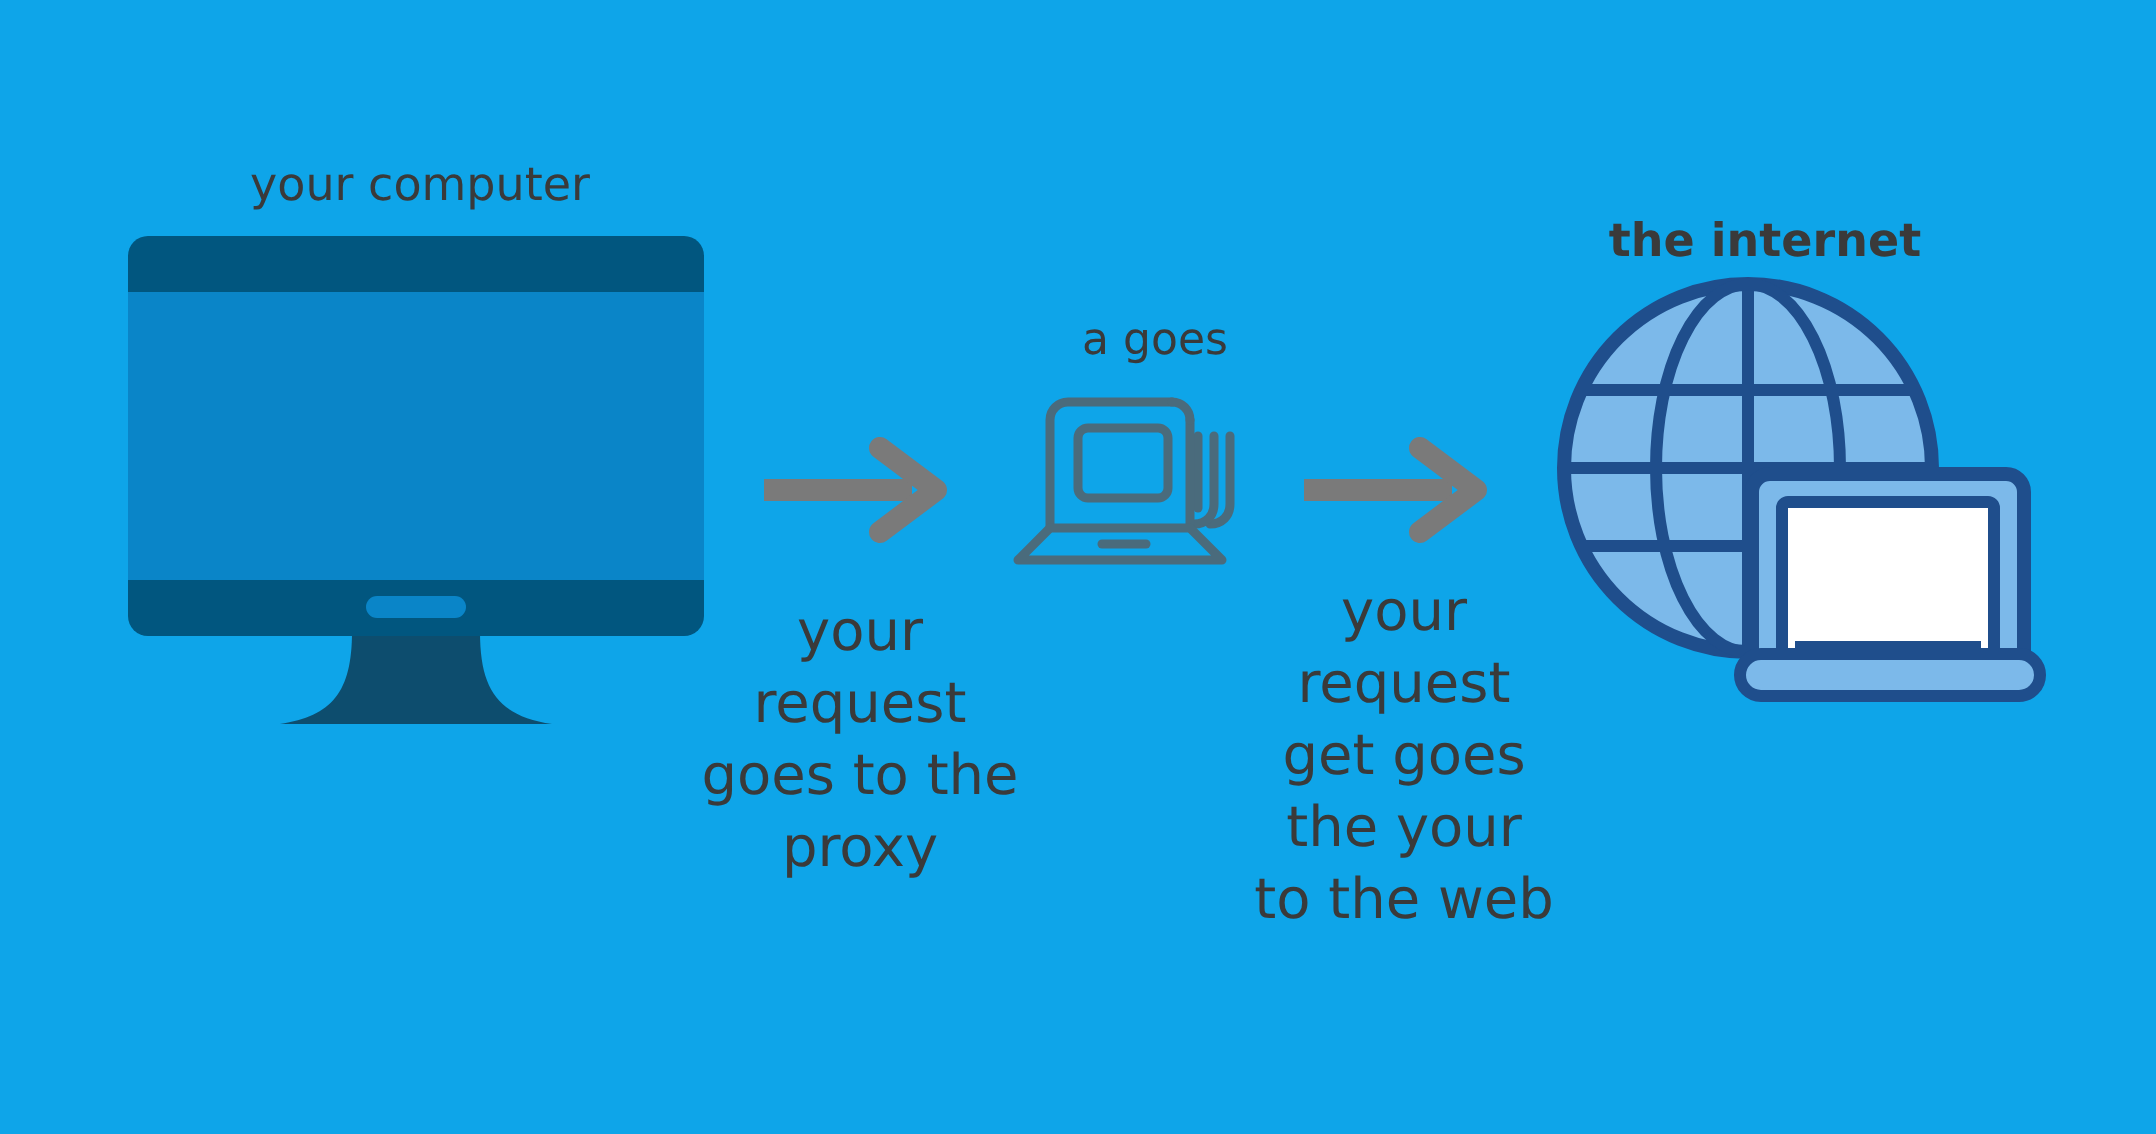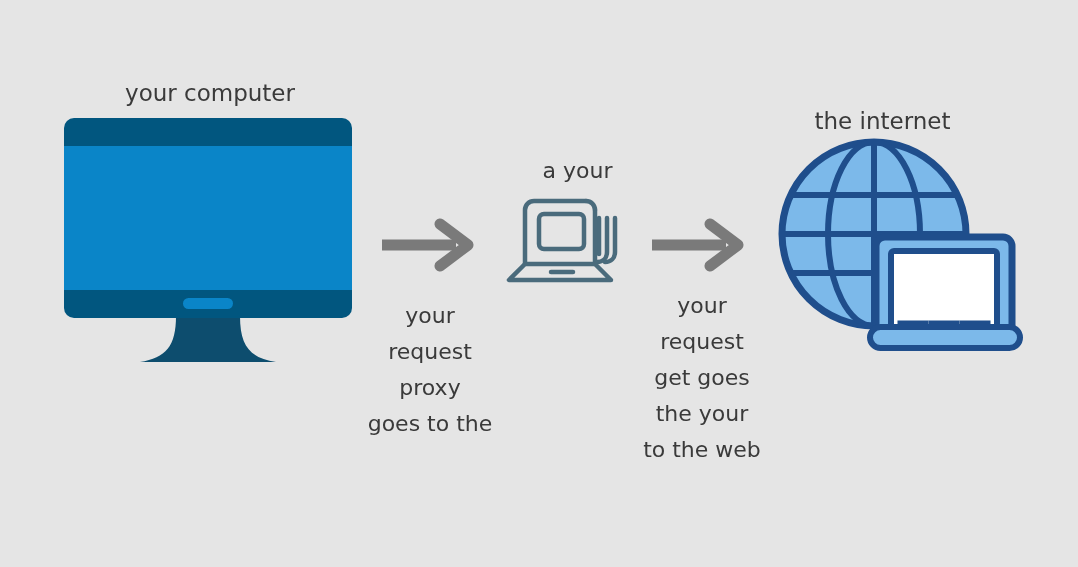--- a/index.html
+++ b/index.html
@@ -7,52 +7,52 @@
     padding: 0;
     background: #ffffff;
   }
   body {
     font-family: "DejaVu Sans", sans-serif;
   }
   #diagram {
     position: relative;
     width: 1078px;
     height: 567px;
-    background: #e5e5e5;
+    background: #0ea5e9;
     overflow: hidden;
   }
 
   
   .label {
     position: absolute;
     color: #3a3a3a;
     font-family: "DejaVu Sans", sans-serif;
     font-weight: 400;
     text-align: center;
     line-height: 1.0;
     white-space: nowrap;
   }
   .caption {
     position: absolute;
     color: #3a3a3a;
     font-family: "DejaVu Sans", sans-serif;
     font-weight: 400;
     text-align: center;
-    font-size: 22px;
+    font-size: 28px;
     line-height: 36px;
   }
   .caption .cline { display: block; }
 
   
   .node { position: absolute; }
 
   
   #computer-label { left: 90px;  top: 82px;  width: 240px; font-size: 23px; }
   #proxy-label    { left: 495px; top: 160px; width: 165px; font-size: 22px; }
-  #internet-label { left: 790px; top: 110px; width: 185px; font-size: 23px; }
+  #internet-label { left: 790px; top: 110px; width: 185px; font-size: 23px; font-weight: bold; }
 
   
   #caption-left  { left: 340px; top: 298px; width: 180px; }
   #caption-right { left: 613px; top: 288px; width: 178px; }
 
   
   #monitor { left: 64px; top: 118px; width: 288px; height: 250px; }
 
   
   #proxy-icon { left: 503px; top: 196px; width: 135px; height: 90px; }
@@ -86,21 +86,21 @@
     </svg>
   </div>
 
   <div class="node" id="arrow-1">
     <svg width="100" height="50" viewBox="0 0 100 50" xmlns="http://www.w3.org/2000/svg">
       <line x1="2" y1="25" x2="76" y2="25" stroke="#7a7a7a" stroke-width="11"></line>
       <polyline points="60,4 88,25 60,46" fill="none" stroke="#7a7a7a" stroke-width="11" stroke-linecap="round" stroke-linejoin="round"></polyline>
     </svg>
   </div>
 
-  <div class="label" id="proxy-label">a your</div>
+  <div class="label" id="proxy-label">a goes</div>
 
   <div class="node" id="proxy-icon">
     <svg width="135" height="90" viewBox="0 0 135 90" xmlns="http://www.w3.org/2000/svg">
       <g fill="none" stroke="#4a6b7c" stroke-width="4.5" stroke-linecap="round" stroke-linejoin="round">
 
         <path d="M112 22 L112 56 C112 62 108 66 102 66"></path>
         <path d="M104 22 L104 56 C104 62 100 66 94 66"></path>
         <path d="M96 22 L96 58"></path>
 
         <path d="M22 68 L22 14 C22 9 26 5 31 5 L83 5"></path>
@@ -112,22 +112,22 @@
         <path d="M22 68 L6 84 L108 84 L92 68 Z"></path>
 
         <line x1="48" y1="76" x2="70" y2="76"></line>
       </g>
     </svg>
   </div>
 
   <div class="caption" id="caption-left">
     <span class="cline">your</span>
     <span class="cline">request</span>
+    <span class="cline">goes to the</span>
     <span class="cline">proxy</span>
-    <span class="cline">goes to the</span>
   </div>
 
   <div class="node" id="arrow-2">
     <svg width="100" height="50" viewBox="0 0 100 50" xmlns="http://www.w3.org/2000/svg">
       <line x1="2" y1="25" x2="76" y2="25" stroke="#7a7a7a" stroke-width="11"></line>
       <polyline points="60,4 88,25 60,46" fill="none" stroke="#7a7a7a" stroke-width="11" stroke-linecap="round" stroke-linejoin="round"></polyline>
     </svg>
   </div>
 
   <div class="caption" id="caption-right">

